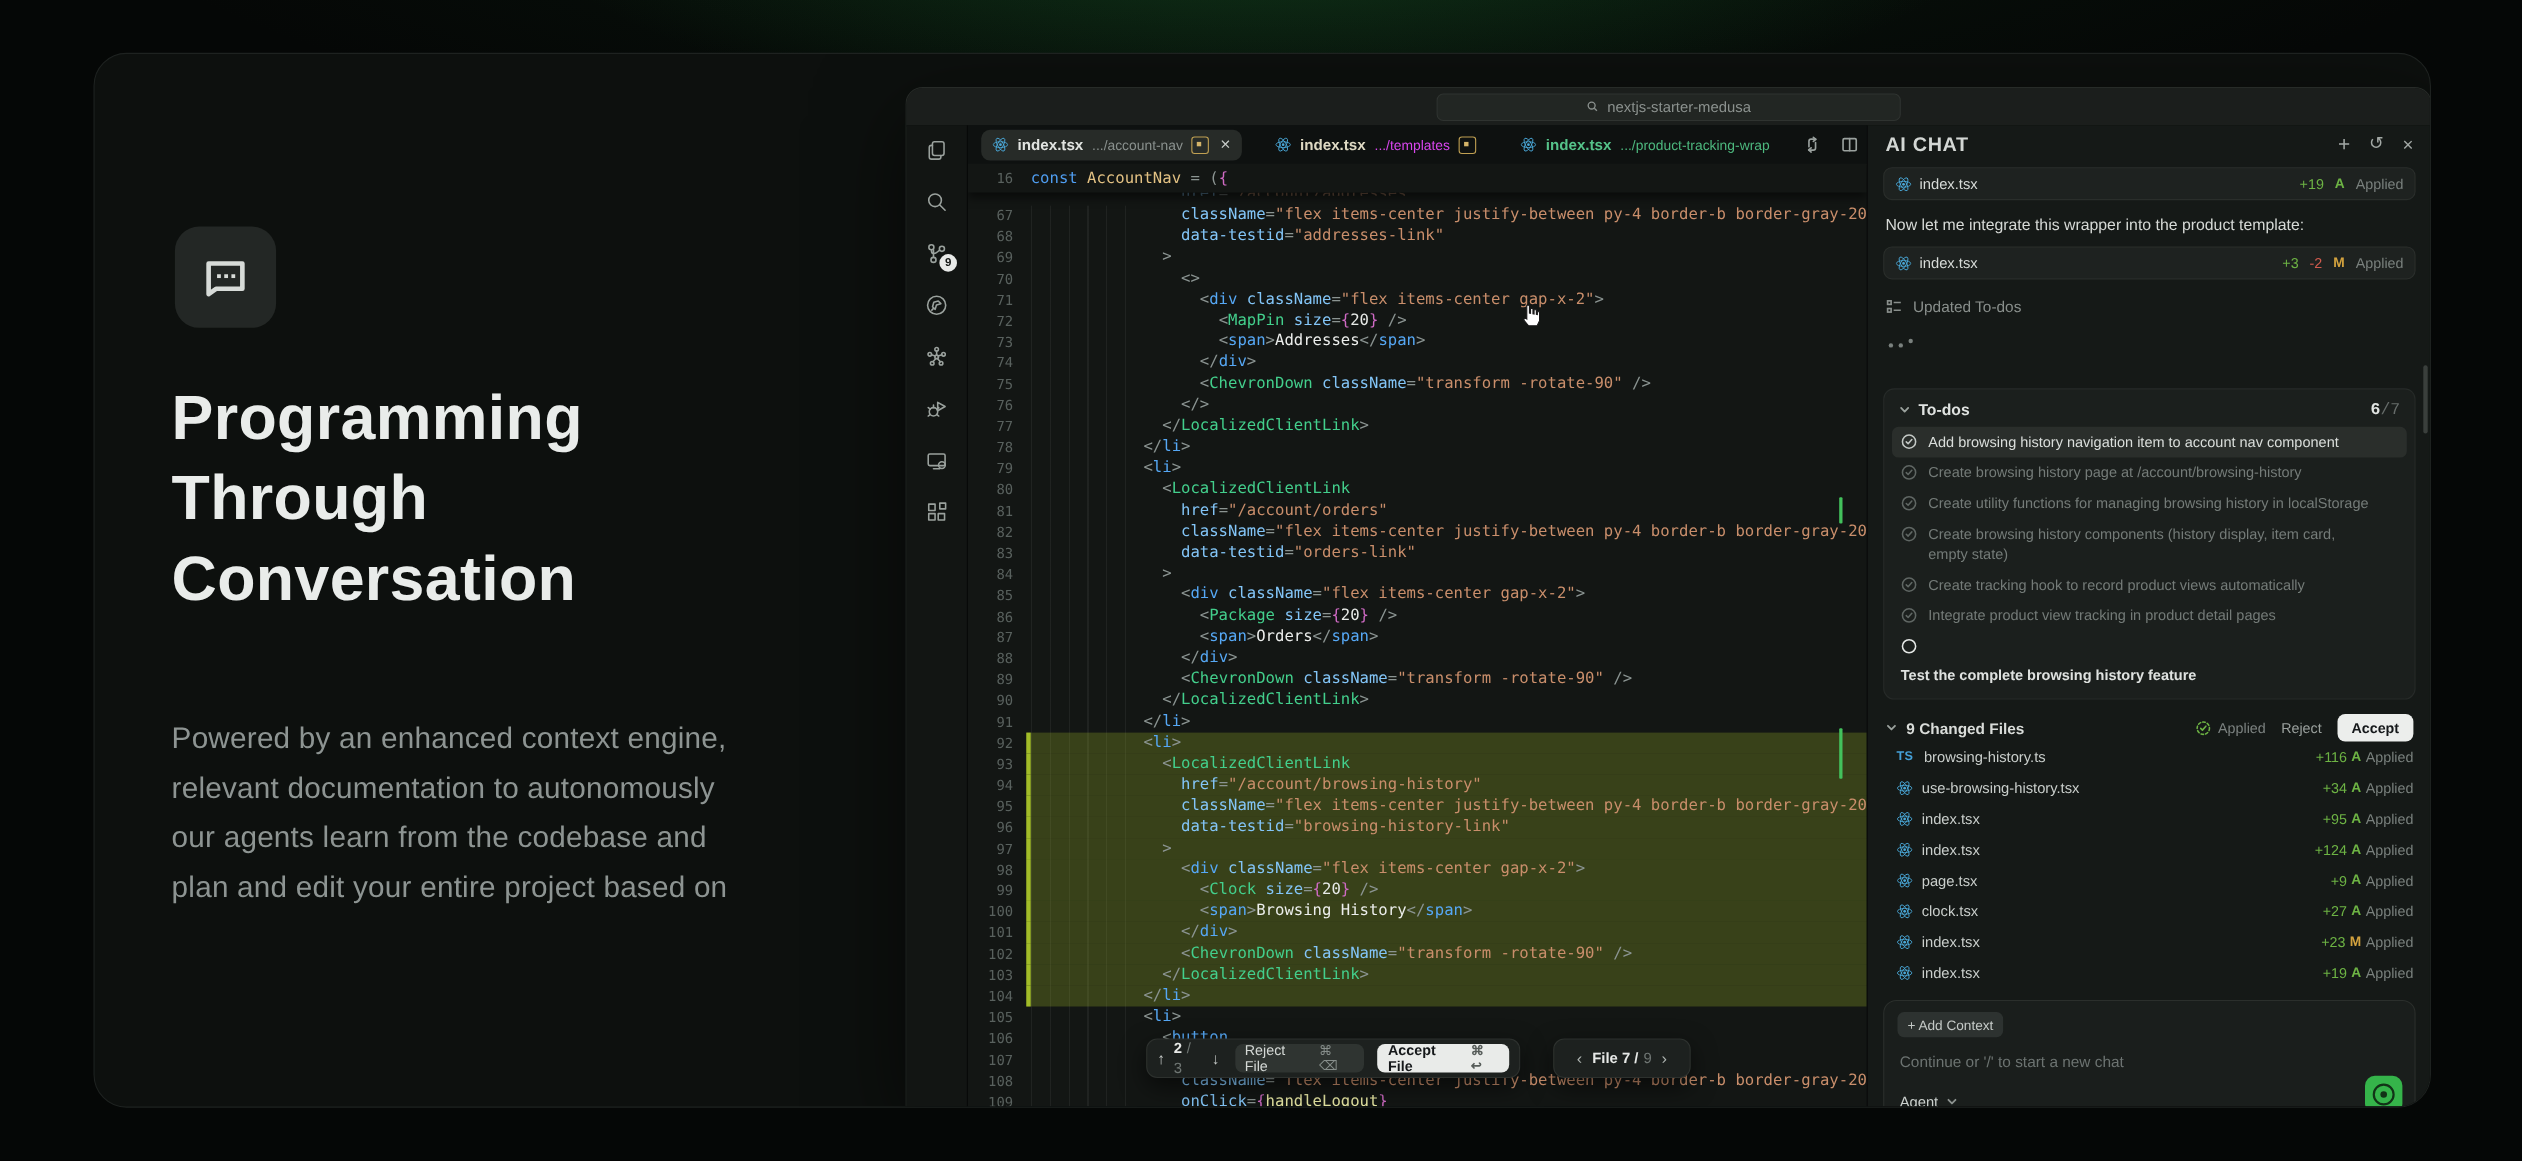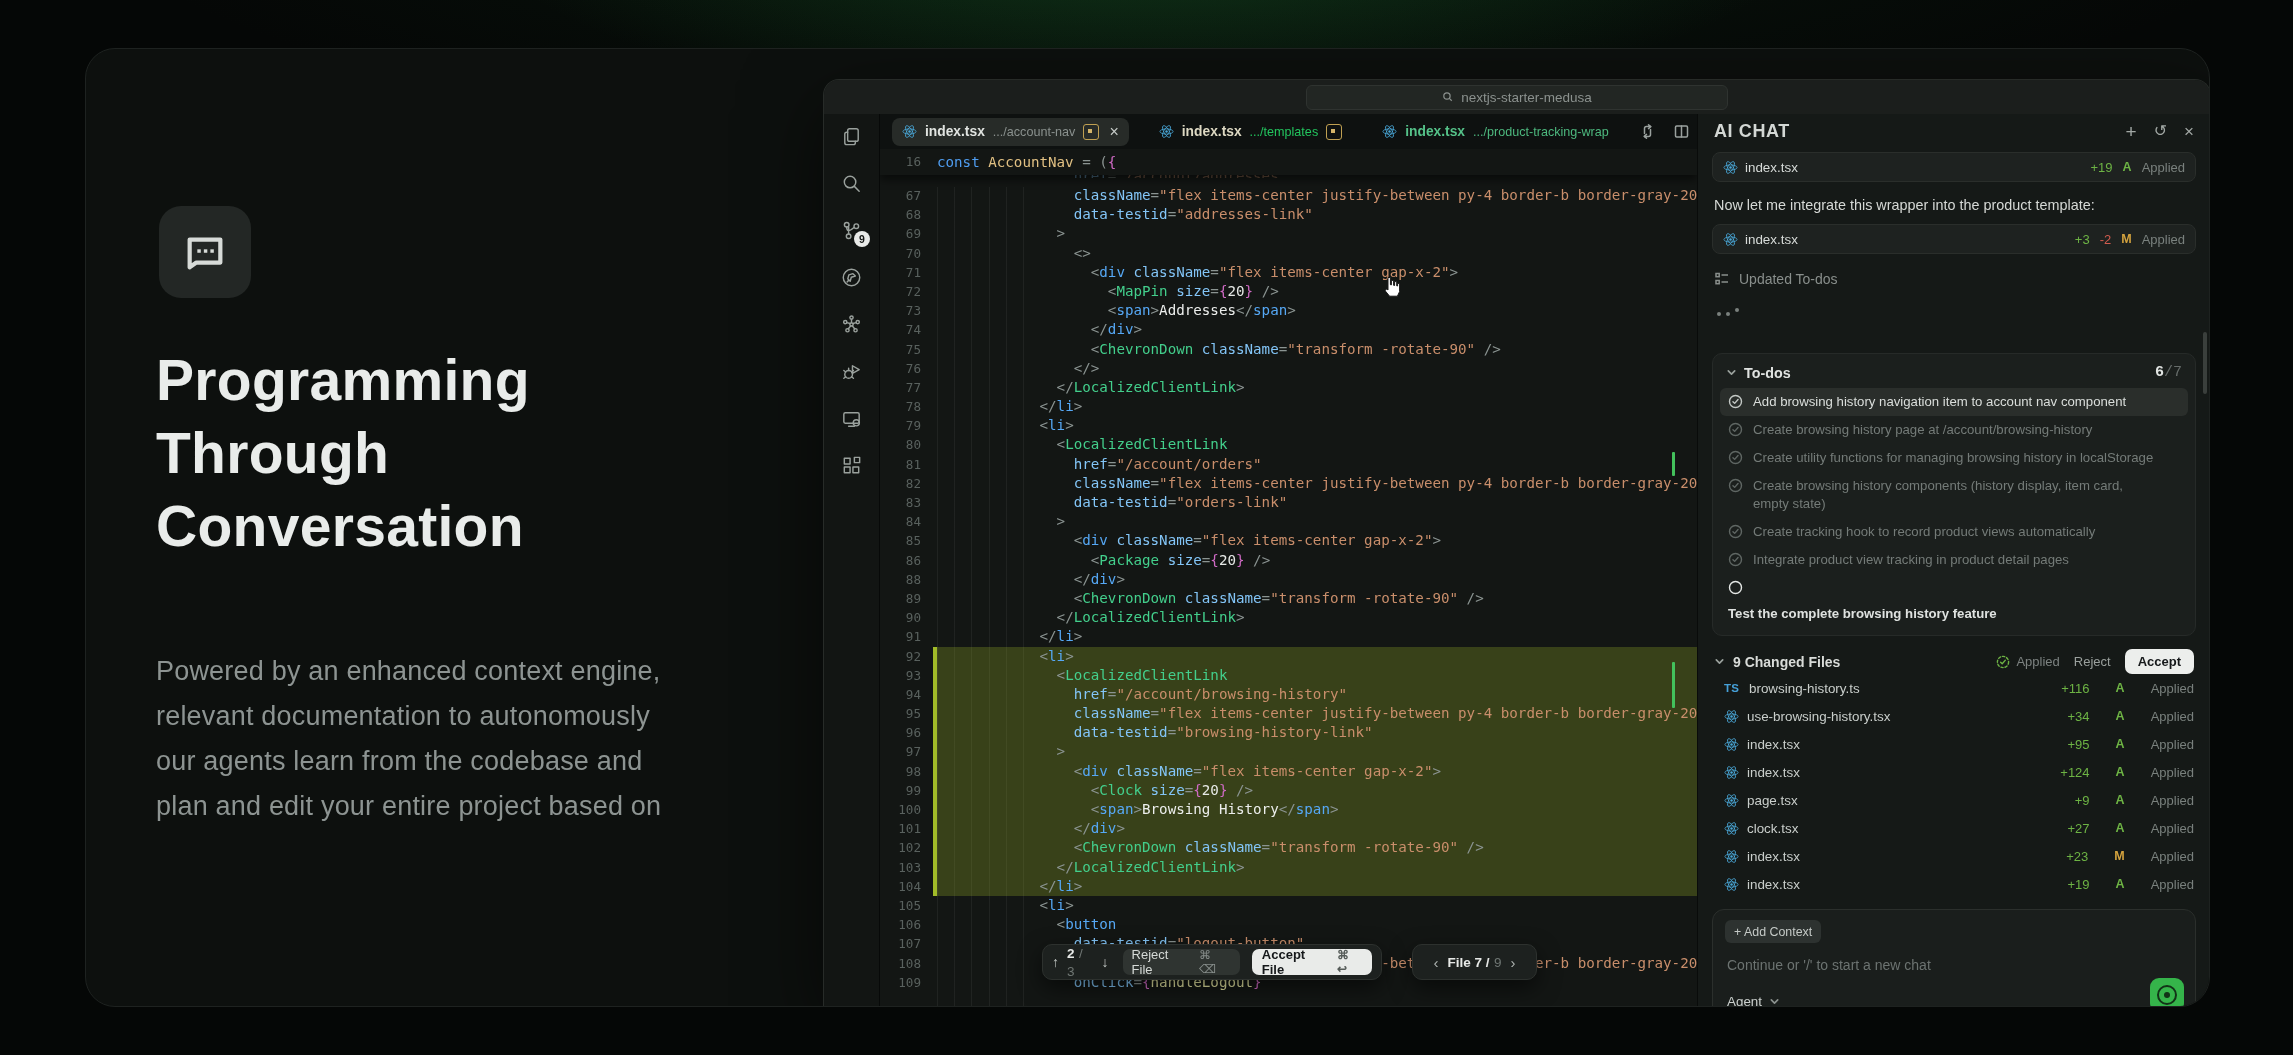--- a/index.html
+++ b/index.html
@@ -32,21 +32,21 @@
   .badge9{position:absolute;right:-7px;bottom:-5px;width:16px;height:16px;border-radius:50%;background:#e8eae8;
     color:#141715;font-size:10.5px;font-weight:700;display:flex;align-items:center;justify-content:center;}
   
   .editor{position:relative;flex:1;min-width:0;background:#131614;}
   .tabs{height:35px;background:#0e1110;border-bottom:1px solid #1d211f;display:flex;align-items:center;gap:20px;padding-left:12px;}
   .tab{display:flex;align-items:center;gap:8px;height:28px;padding:0 10px;border-radius:8px;font-size:13.8px;flex:none;}
   .tab.active{background:#272b28;}
   .tab .tname{color:#e1e4e1;font-weight:700;}
   .tab .tpath{color:#8a918e;font-size:12.6px;}
   .tab.git-m .tname{color:#ded9c3;}
-  .tab.git-m .tpath{color:#22c55e;}
+  .tab.git-m .tpath{color:#d946ef;}
   .tab.git-a .tname{color:#55c289;}
   .tab.git-a .tpath{color:#4db87e;}
   .dot-unsaved{width:14px;height:14px;border:1.4px solid #c0a052;border-radius:3px;position:relative;flex:none;}
   .dot-unsaved::after{content:"";position:absolute;left:4px;top:4px;width:4px;height:4px;background:#d4b469;}
   .tclose{color:#c6cbc8;font-size:16px;line-height:1;margin-left:2px;}
   .tabactions{margin-left:auto;display:flex;align-items:center;gap:17px;padding-right:16px;color:#9aa19e;}
   .tabactions svg{width:17px;height:17px;stroke:#9aa19e;fill:none;stroke-width:1.5;stroke-linecap:round;stroke-linejoin:round;}
   .tdots{font-size:16px;letter-spacing:1px;color:#9aa19e;}
   
   .codewrap{position:absolute;top:35px;left:0;right:0;bottom:0;overflow:hidden;}
@@ -120,21 +120,21 @@
   .files{margin:13px 16px 0;}
   .files-head{display:flex;align-items:center;gap:8px;}
   .files-title{font-size:14px;font-weight:700;color:#d9dcd9;}
   .files-actions{margin-left:auto;display:flex;align-items:center;gap:14px;font-size:13px;}
   .fa-applied{display:flex;align-items:center;gap:6px;color:#7c8280;}
   .fa-applied svg{width:14px;height:14px;stroke:#6db344;fill:none;stroke-width:1.6;stroke-linecap:round;stroke-linejoin:round;}
   .fa-reject{color:#9aa09d;}
   .fa-accept{height:25px;padding:0 13px;border-radius:7px;background:#eceeec;color:#15181a;font-size:13px;font-weight:700;
     display:flex;align-items:center;}
   .frow{display:flex;align-items:center;gap:8px;height:28px;padding-left:10px;font-size:13.4px;color:#c9cecb;}
-  .frow .right{margin-left:auto;display:flex;gap:26px;align-items:center;font-size:13px;}
+  .frow .right{margin-left:auto;display:flex;gap:4px;align-items:center;font-size:13px;}
   .tsbadge{color:#45a0d8;font-weight:700;font-size:11.5px;letter-spacing:.3px;flex:none;width:17px;}
   
   .inbox{margin:11px 14px 0;height:114px;background:#1a1e1c;border:1px solid #2b2f2c;border-radius:12px;position:relative;box-sizing:border-box;}
   .addctx{position:absolute;left:12px;top:10px;height:23px;padding:0 9px;border-radius:6px;background:#2d3230;
     color:#c5cac7;font-size:12.4px;display:flex;align-items:center;}
   .inplaceholder{position:absolute;left:14px;top:47px;font-size:14px;color:#6c7371;}
   .agent{position:absolute;left:14px;bottom:13px;display:flex;align-items:center;gap:7px;color:#cbd0cd;font-size:13.4px;}
   .sendbtn{position:absolute;right:11px;bottom:10px;width:34px;height:34px;border-radius:9px;background:#35b44a;
     display:flex;align-items:center;justify-content:center;}
   .sendbtn .ring{width:16px;height:16px;border:2.4px solid #123317;border-radius:50%;display:flex;align-items:center;justify-content:center;}
@@ -390,20 +390,24 @@
                 </div>
                 <div class="crow">
                   <span class="gut">85</span>
                   <span class="codeln">                <span class="t-pun">&lt;</span><span class="t-tag">div</span><span class="t-attr"> className</span><span class="t-pun">=</span><span class="t-str">"flex items-center gap-x-2"</span><span class="t-pun">&gt;</span></span>
                 </div>
                 <div class="crow">
                   <span class="gut">86</span>
                   <span class="codeln">                  <span class="t-pun">&lt;</span><span class="t-cmp">Package</span><span class="t-attr"> size</span><span class="t-pun">=</span><span class="t-brace">{</span><span class="t-num">20</span><span class="t-brace">}</span><span class="t-pun"> /&gt;</span></span>
                 </div>
                 <div class="crow">
+                  <span class="gut">87</span>
+                  <span class="codeln">                  <span class="t-pun">&lt;</span><span class="t-tag">span</span><span class="t-pun">&gt;</span><span class="t-txt">Orders</span><span class="t-pun">&lt;/</span><span class="t-tag">span</span><span class="t-pun">&gt;</span></span>
+                </div>
+                <div class="crow">
                   <span class="gut">88</span>
                   <span class="codeln">                <span class="t-pun">&lt;/</span><span class="t-tag">div</span><span class="t-pun">&gt;</span></span>
                 </div>
                 <div class="crow">
                   <span class="gut">89</span>
                   <span class="codeln">                <span class="t-pun">&lt;</span><span class="t-cmp">ChevronDown</span><span class="t-attr"> className</span><span class="t-pun">=</span><span class="t-str">"transform -rotate-90"</span><span class="t-pun"> /&gt;</span></span>
                 </div>
                 <div class="crow">
                   <span class="gut">90</span>
                   <span class="codeln">              <span class="t-pun">&lt;/</span><span class="t-cmp">LocalizedClientLink</span><span class="t-pun">&gt;</span></span>

